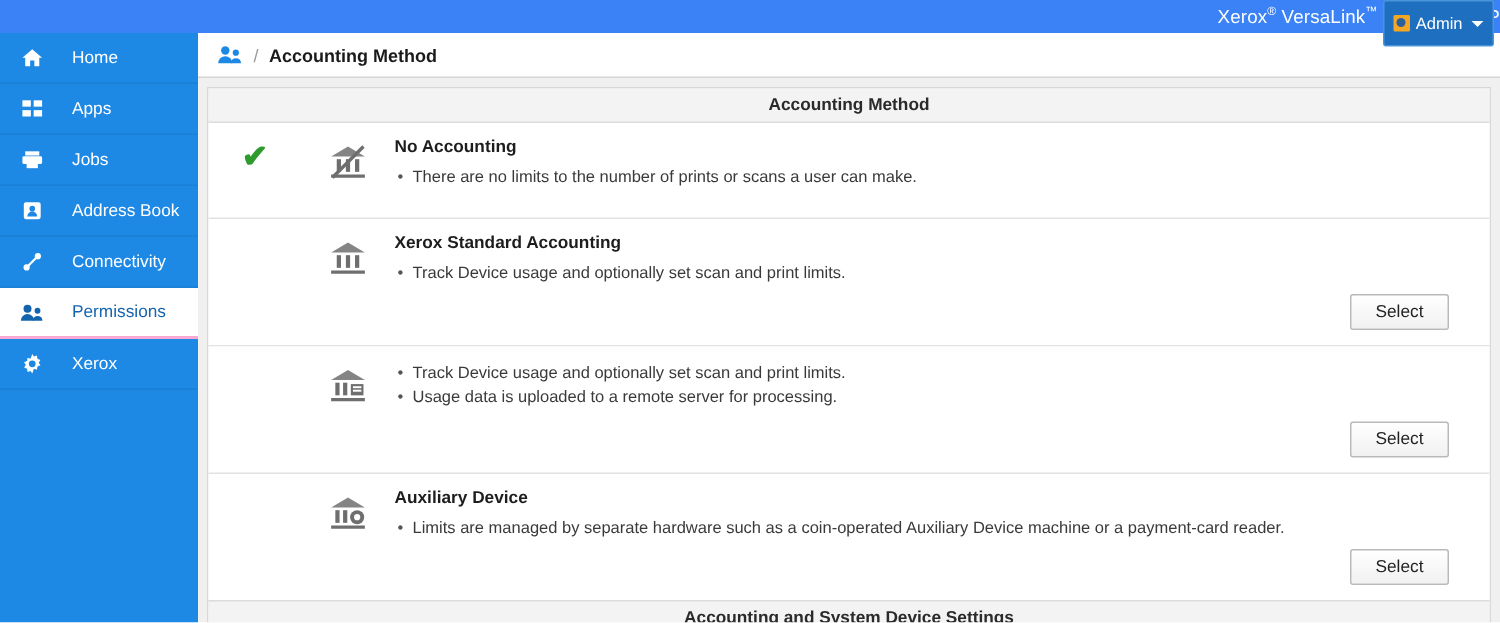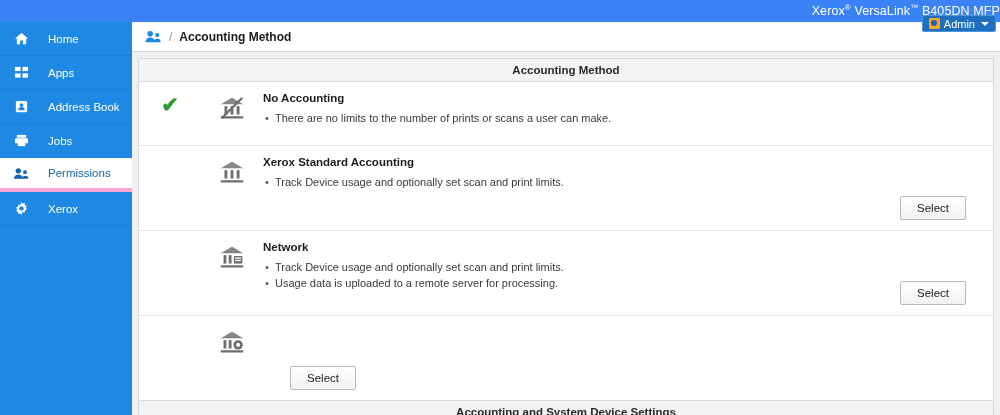--- a/index.html
+++ b/index.html
@@ -28,22 +28,22 @@
     flex: 0 0 22px;
   }
   .titlebar .title {
     font-size: 12.5px;
     letter-spacing: .1px;
     font-weight: normal;
   }
   .titlebar .title sup { font-size: 8px; vertical-align: super; }
   .admin-btn {
     position: absolute;
-    right: 4px; top: 15px;
-    height: 17px;
+    right: 4px; top: 0;
+    height: 31px;
     background: #1e6fc0;
     border: 1px solid #4a94da;
     border-radius: 2px;
     color: #ffffff;
     font-size: 11px;
     display: flex; align-items: center;
     gap: 4px;
     padding: 0 6px;
   }
   .admin-btn .av {
@@ -91,21 +91,21 @@
     gap: 19px;
     padding-left: 13px;
     color: #ffffff;
     font-size: 11.5px;
     border-bottom: 1px solid #1b7fd6;
     position: relative;
   }
   .nav-item.active {
     background: #ffffff;
     color: #1464ad;
-    border-bottom: 4px solid #f9a8d4;
+    border-bottom: 2px solid #f9a8d4;
   }
   .nav-item .ico {
     width: 16px; height: 16px;
     display: inline-flex;
     align-items: center;
     justify-content: center;
     flex: 0 0 16px;
   }
   .nav-item svg { display: block; }
 
@@ -288,39 +288,49 @@
             <rect x="1" y="9" width="6" height="4.5" fill="currentColor"></rect>
             <rect x="9" y="9" width="6" height="4.5" fill="currentColor"></rect>
           </svg>
         </span>
         <span>Apps</span>
       </div>
 
       <div class="nav-item">
         <span class="ico">
           <svg width="15" height="15" viewBox="0 0 16 16">
+            <rect x="3" y="2" width="10" height="3" fill="currentColor"></rect>
+            <rect x="1" y="5.5" width="14" height="5.5" rx="1" fill="currentColor"></rect>
+            <rect x="4" y="10" width="8" height="4" fill="currentColor"></rect>
+          </svg>
+        </span>
+        <span>Jobs</span>
+      </div>
+
+      <div class="nav-item">
+        <span class="ico">
+          <svg width="15" height="15" viewBox="0 0 16 16">
             <rect x="2" y="2" width="12" height="12" rx="1.5" fill="currentColor"></rect>
             <circle cx="8" cy="6.5" r="2" fill="#1e88e5"></circle>
             <path d="M4.5 12 a3.5 3.5 0 0 1 7 0 Z" fill="#1e88e5"></path>
           </svg>
         </span>
         <span>Address Book</span>
       </div>
 
       <div class="nav-item">
         <span class="ico">
           <svg width="15" height="15" viewBox="0 0 16 16">
-            <rect x="3" y="2" width="10" height="3" fill="currentColor"></rect>
-            <rect x="1" y="5.5" width="14" height="5.5" rx="1" fill="currentColor"></rect>
-            <rect x="4" y="10" width="8" height="4" fill="currentColor"></rect>
-          </svg>
-        </span>
-        <span>Jobs</span>
-      </div>
-
+            <circle cx="4" cy="12" r="2.2" fill="currentColor"></circle>
+            <circle cx="12" cy="4" r="2.2" fill="currentColor"></circle>
+            <path d="M5.2 10.8 L10.8 5.2" stroke="currentColor" stroke-width="1.6"></path>
+          </svg>
+        </span>
+        <span>Connectivity</span>
+      </div>
 
       <div class="nav-item active">
         <span class="ico">
           <svg width="16" height="15" viewBox="0 0 18 16">
             <circle cx="6" cy="5" r="3" fill="currentColor"></circle>
             <path d="M1 14 a5 5 0 0 1 10 0 Z" fill="currentColor"></path>
             <circle cx="13.5" cy="6.5" r="2.2" fill="currentColor"></circle>
             <path d="M10 14 a3.6 3.6 0 0 1 7.2 0 Z" fill="currentColor"></path>
           </svg>
         </span>
@@ -416,21 +426,20 @@
                   <path d="M16 5 L28 12 H4 Z" fill="currentColor" opacity=".85"></path>
                   <rect x="7" y="14" width="3" height="9" fill="currentColor"></rect>
                   <rect x="12.5" y="14" width="3" height="9" fill="currentColor"></rect>
                   <rect x="18" y="15" width="9" height="8" fill="currentColor"></rect>
                   <rect x="19.5" y="16.5" width="6" height="1.4" fill="#ffffff"></rect>
                   <rect x="19.5" y="19" width="6" height="1.4" fill="#ffffff"></rect>
                 </svg>
               </span>
             </div>
             <div class="col-text">
-              <div class="opt-title">Network</div>
               <ul class="opt-list">
                 <li>Track Device usage and optionally set scan and print limits.</li>
                 <li>Usage data is uploaded to a remote server for processing.</li>
               </ul>
             </div>
             <div class="col-action">
               <button class="btn">Select</button>
             </div>
           </div>
 
@@ -441,20 +450,26 @@
                 <svg width="30" height="30" viewBox="0 0 32 32">
                   <path d="M4 26 h24" stroke="currentColor" stroke-width="2.4"></path>
                   <path d="M16 5 L28 12 H4 Z" fill="currentColor" opacity=".85"></path>
                   <rect x="7" y="14" width="3" height="9" fill="currentColor"></rect>
                   <rect x="12.5" y="14" width="3" height="9" fill="currentColor"></rect>
                   <circle cx="22.5" cy="19" r="5" fill="currentColor"></circle>
                   <circle cx="22.5" cy="19" r="2.2" fill="#ffffff"></circle>
                 </svg>
               </span>
             </div>
+            <div class="col-text">
+              <div class="opt-title">Auxiliary Device</div>
+              <ul class="opt-list">
+                <li>Limits are managed by separate hardware such as a coin-operated Auxiliary Device machine or a payment-card reader.</li>
+              </ul>
+            </div>
             <div class="col-action">
               <button class="btn">Select</button>
             </div>
           </div>
 
           <div class="footer-head">Accounting and System Device Settings</div>
 
 
         </div>
       </div>

